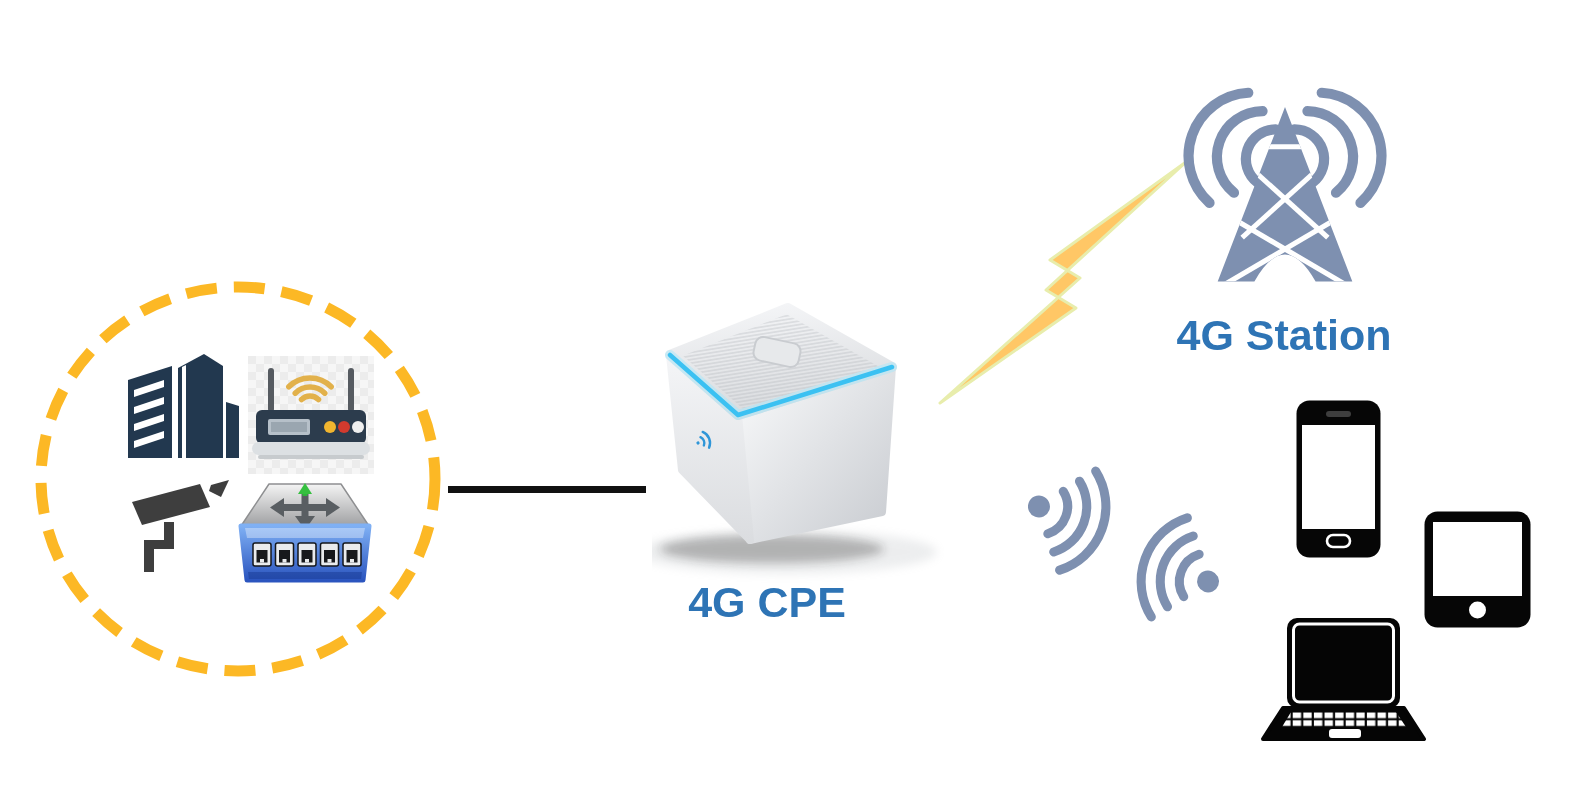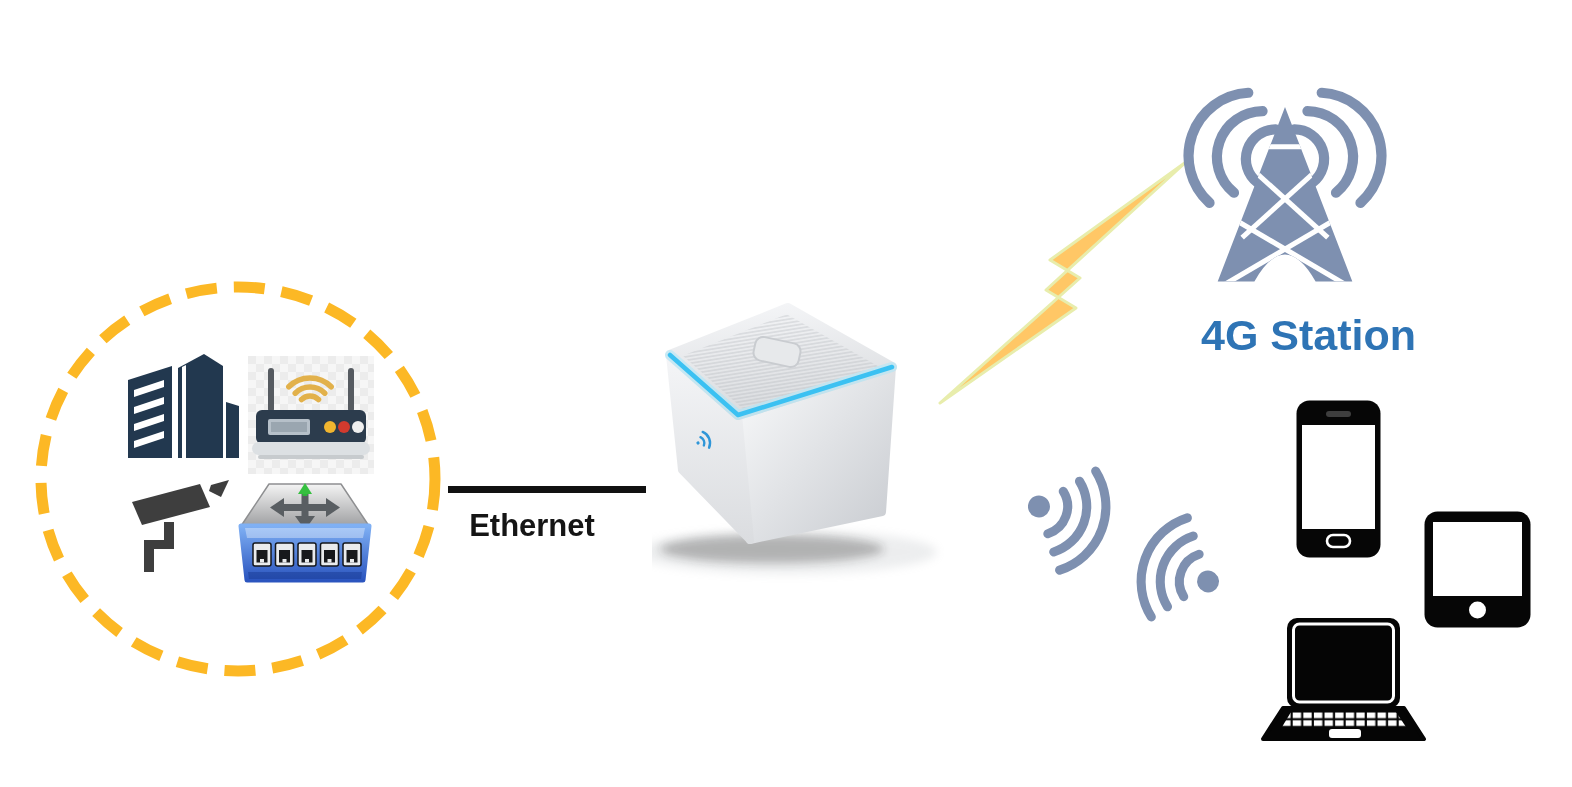--- a/index.html
+++ b/index.html
@@ -4,21 +4,21 @@
 <style>
   html,body{margin:0;padding:0;background:#ffffff;}
   #scene{
     position:relative;width:1572px;height:787px;background:#ffffff;overflow:hidden;
     font-family:"Liberation Sans","DejaVu Sans",sans-serif;
   }
   .abs{position:absolute;}
   .lbl{position:absolute;text-align:center;font-weight:700;line-height:1.15;white-space:nowrap;}
   .lbl-eth{left:432px;top:508px;width:200px;font-size:31px;font-weight:800;color:#151515;}
   .lbl-cpe{left:612px;top:578px;width:310px;font-size:43px;color:var(--accent-blue);}
-  .lbl-station{left:1152px;top:311px;width:264px;font-size:43px;color:var(--accent-blue);text-align:right;}
+  .lbl-station{left:1152px;top:311px;width:264px;font-size:43px;color:var(--accent-blue);}
   .lbl-wifi{left:1024px;top:645px;width:140px;font-size:34px;color:var(--wifi-text-blue);}
   .eth-line{left:448px;top:486px;width:198px;height:7px;background:var(--line-black);}
   .router-wrap{
     left:248px;top:356px;width:126px;height:118px;
     background:repeating-conic-gradient(#f6f6f6 0% 25%, #ececec 0% 50%) 0 0 / 16px 16px;
   }
   .wifiA{left:1016px;top:452px;width:98px;height:128px;transform:rotate(20deg);}
   .wifiB{left:1133px;top:508px;width:98px;height:128px;transform:rotate(200deg);}
   svg{display:block;}
 </style>
@@ -113,21 +113,20 @@
       <rect x="84.5" y="63" width="18" height="23" rx="2" fill="#E9EBED" stroke="#14171B" stroke-width="1.5"></rect>
       <rect x="88" y="70" width="11" height="12.5" fill="#17191C"></rect>
       <rect x="91.5" y="79" width="4" height="3.5" fill="#E9EBED"></rect>
       <rect x="107" y="63" width="18" height="23" rx="2" fill="#E9EBED" stroke="#14171B" stroke-width="1.5"></rect>
       <rect x="110.5" y="70" width="11" height="12.5" fill="#17191C"></rect>
       <rect x="114" y="79" width="4" height="3.5" fill="#E9EBED"></rect>
     </g>
   </svg>
 
   <div class="abs eth-line"></div>
-  <div class="lbl lbl-eth">Ethernet</div>
 
   <svg class="abs" style="left:652px;top:302px;" width="305" height="300" viewBox="0 0 305 300">
     <defs>
       <linearGradient id="gTop" x1="0" y1="0" x2="0.2" y2="1">
         <stop offset="0" stop-color="#F5F6F8"></stop>
           <stop offset="1" stop-color="#DADCDF"></stop>
       </linearGradient>
       <linearGradient id="gLeft" x1="0" y1="0" x2="0" y2="1">
         <stop offset="0" stop-color="#F4F5F7"></stop>
           <stop offset="1" stop-color="#DBDDE0"></stop>
@@ -153,20 +152,21 @@
     <path d="M 18,53 L 86,113 L 240,65" fill="none" style="stroke:var(--led-cyan)" stroke-width="4.5" stroke-linecap="round" stroke-linejoin="round"></path>
     <g transform="translate(125,50) rotate(12)">
       <rect x="-23" y="-12" width="46" height="24" rx="8" fill="#E7E9EB" stroke="#C9CCD0" stroke-width="2"></rect>
     </g>
     <g transform="translate(46,141) rotate(-22)" stroke="#2F96D8" fill="none" stroke-width="2.4" stroke-linecap="round">
       <circle cx="0" cy="0" r="1.6" fill="#2F96D8" stroke="none"></circle>
       <path d="M 4.5,-4.5 A 6.4 6.4 0 0 1 4.5,4.5"></path>
       <path d="M 8.5,-8.5 A 12 12 0 0 1 8.5,8.5"></path>
     </g>
   </svg>
+  <div class="lbl lbl-cpe">4G CPE</div>
 
   <svg class="abs" style="left:938px;top:160px;" width="250" height="246" viewBox="0 0 250 246">
     <polygon points="248,2 112,100 142,118 2,243 138,148 108,130" style="fill:var(--bolt-fill);stroke:var(--bolt-edge)" stroke-width="3" stroke-linejoin="round"></polygon>
   </svg>
 
   <svg class="abs" style="left:1183px;top:72px;" width="204" height="220" viewBox="0 0 200 215">
     <defs>
       <clipPath id="towerClip">
         <path d="M 100,34 L 34,205 L 70,205 Q 100,152 130,205 L 166,205 Z"></path>
       </clipPath>

